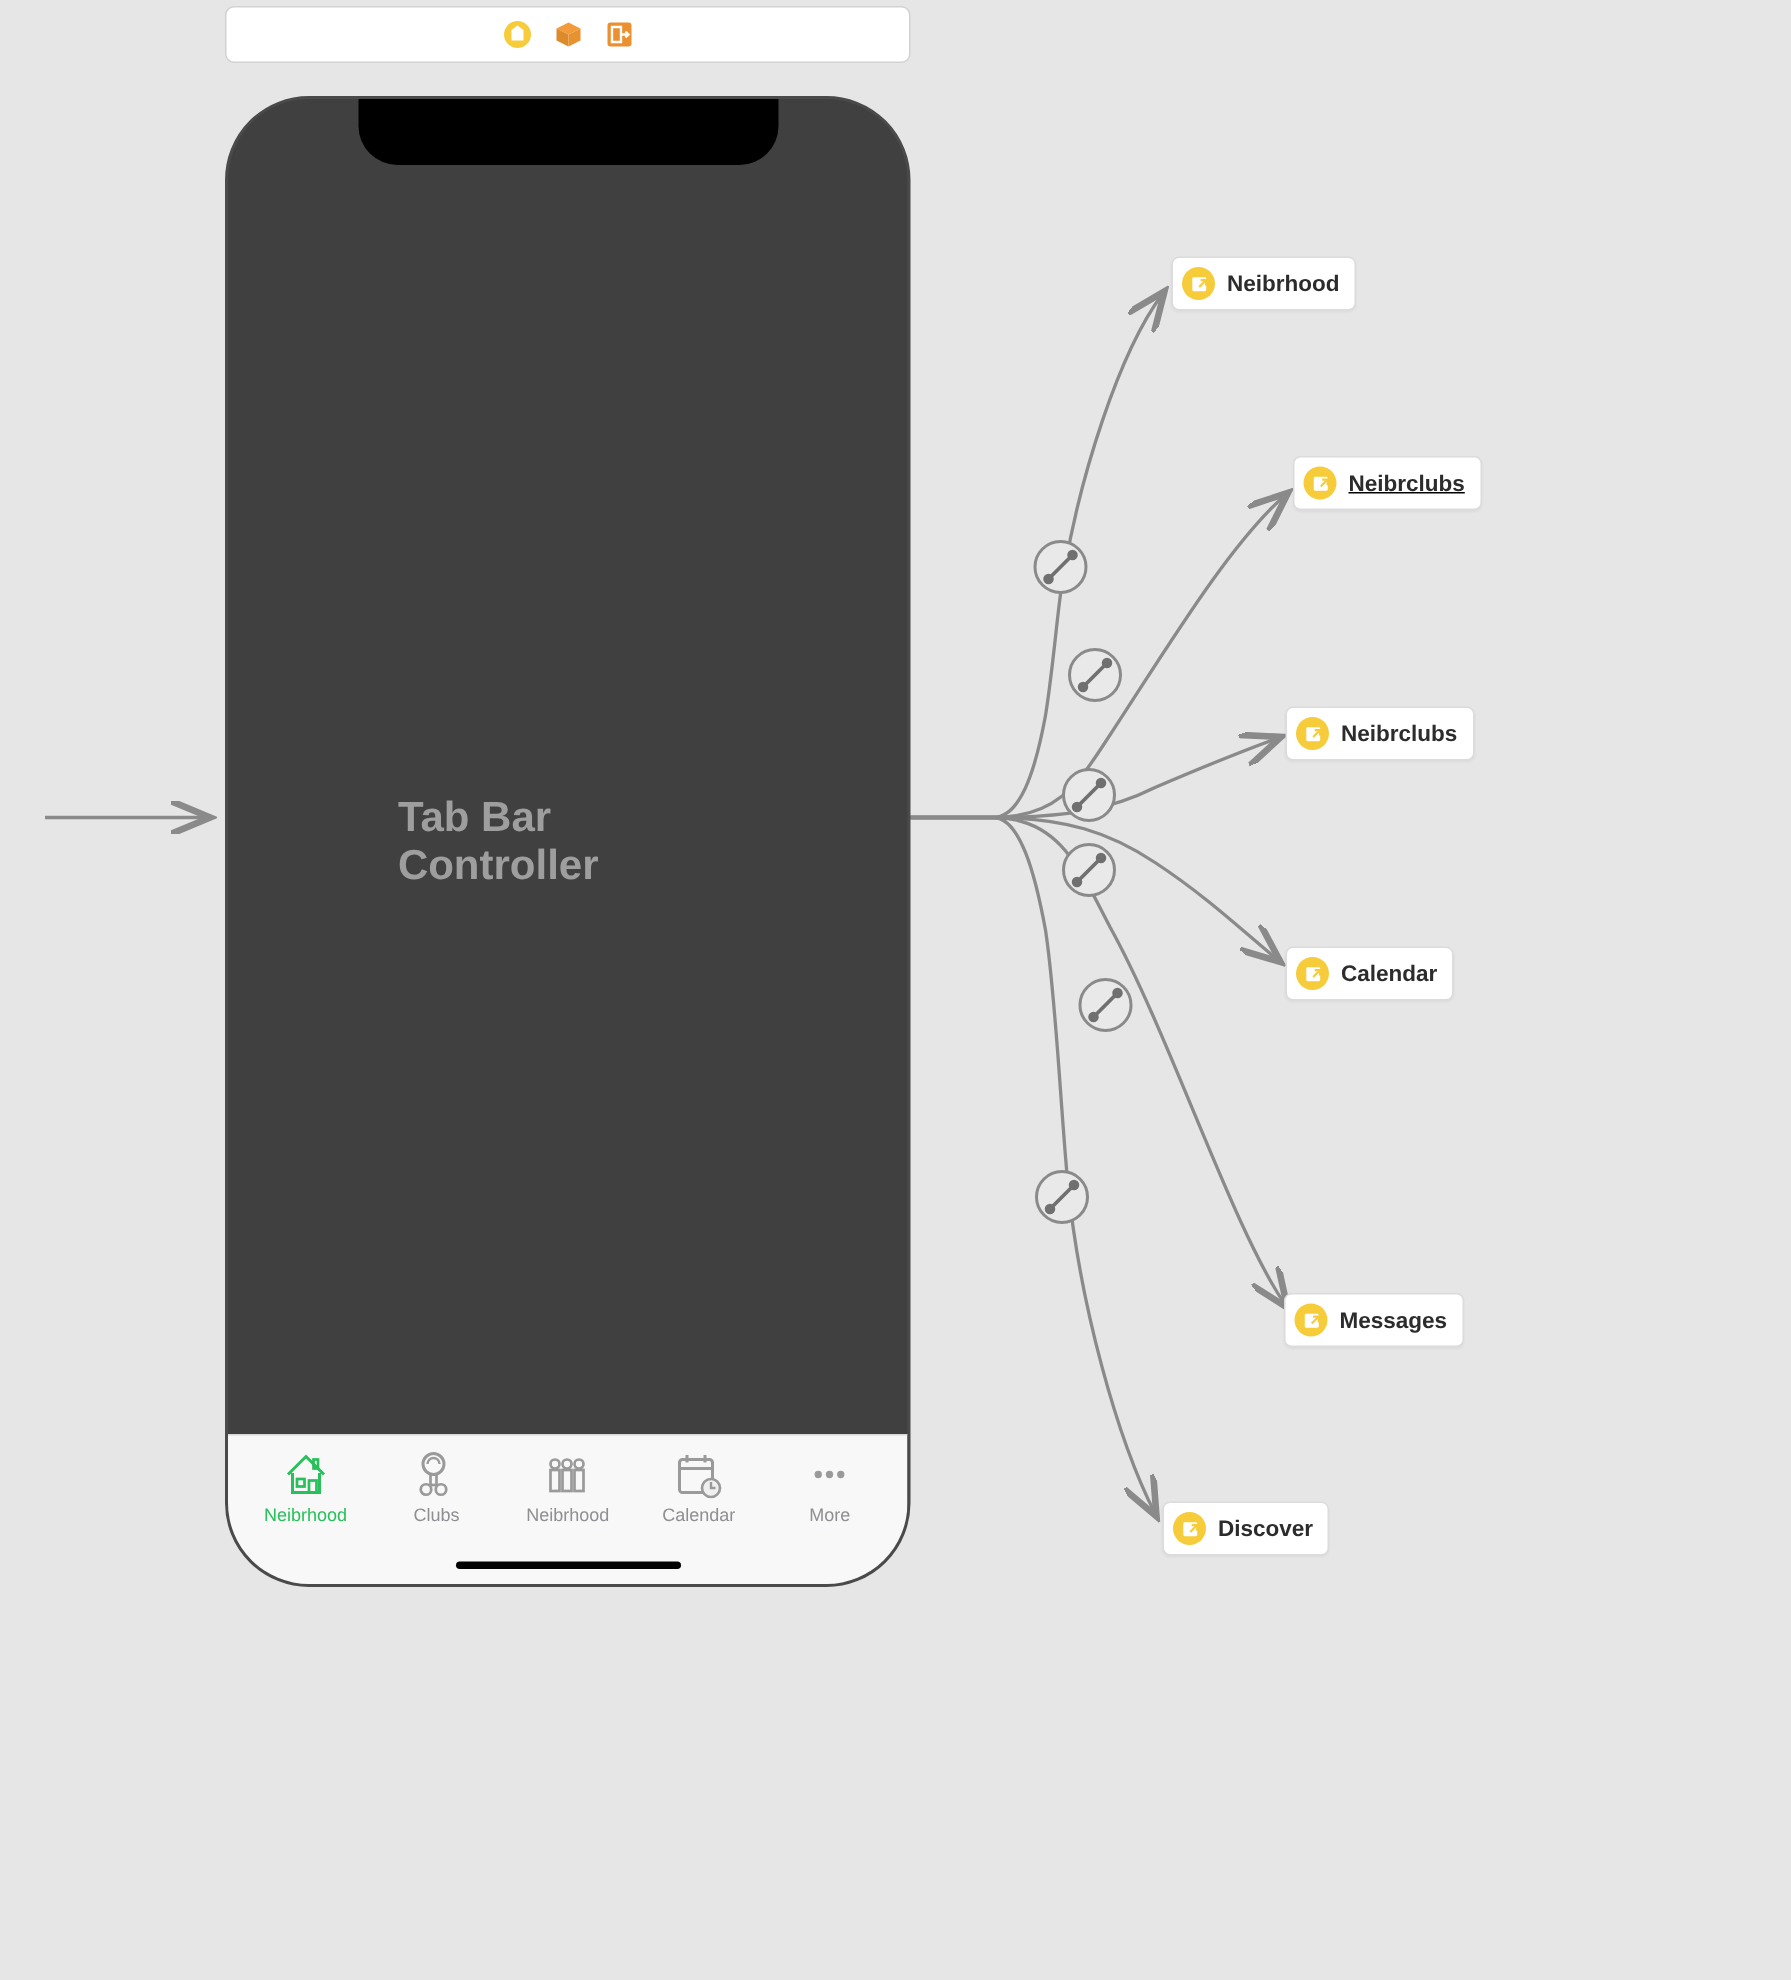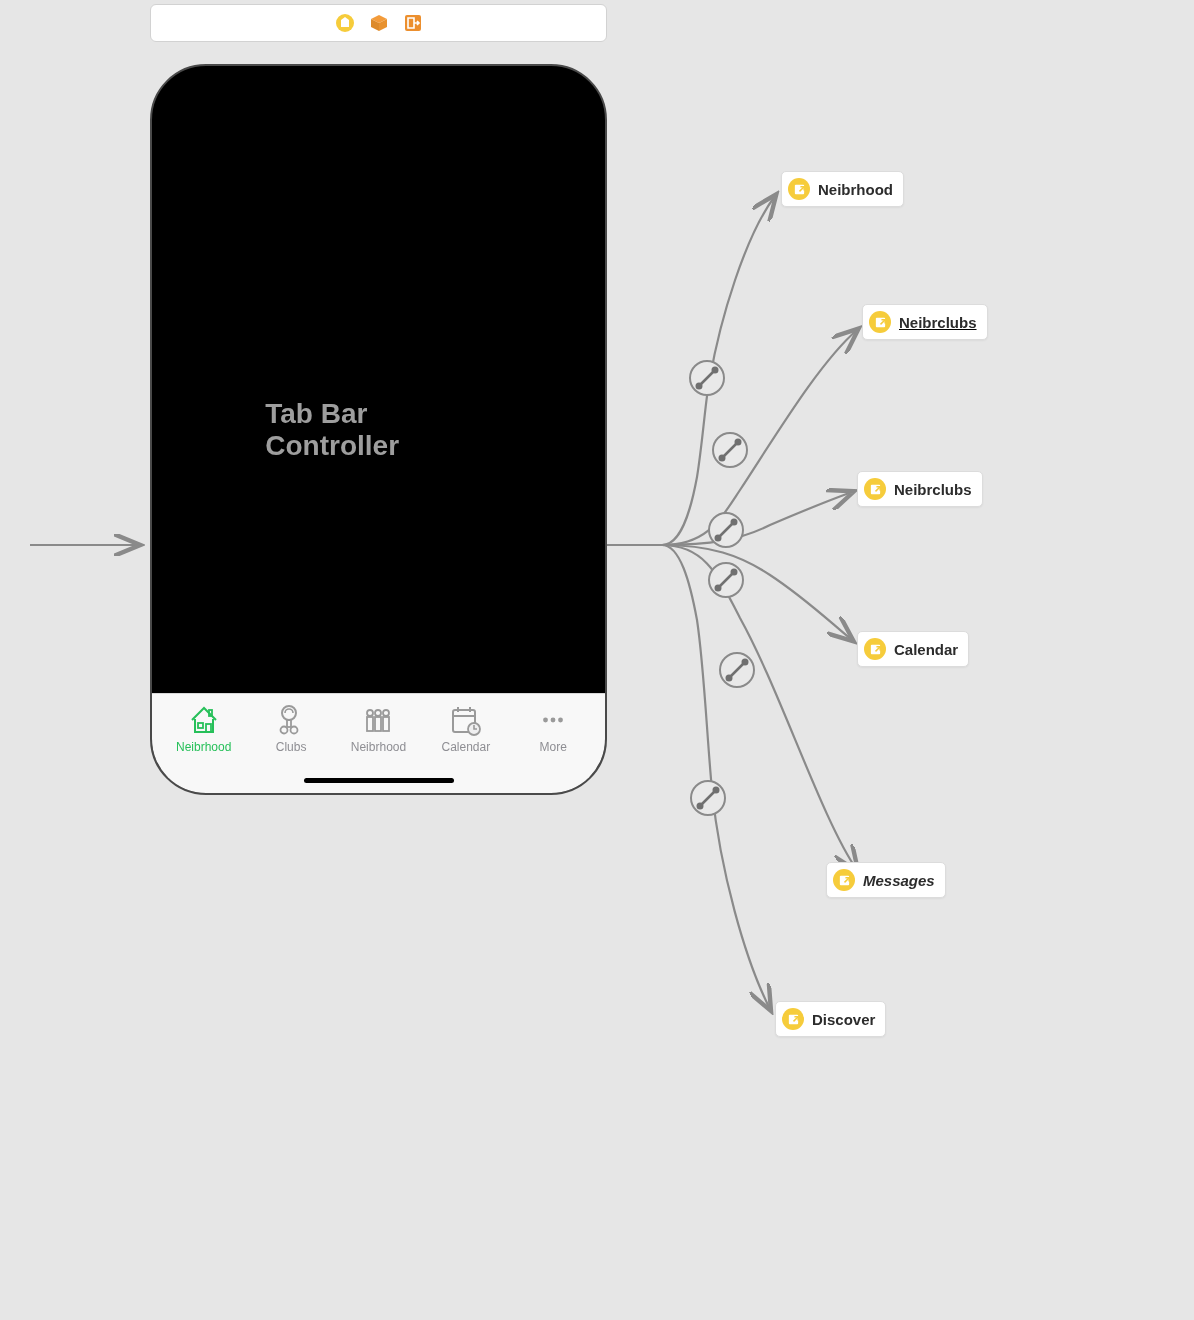--- a/index.html
+++ b/index.html
@@ -38,22 +38,22 @@
       align-items: center;
       justify-content: center;
     }
 
     
     .phone-frame {
       position: absolute;
       top: 64px;
       left: 150px;
       width: 457px;
-      height: 731px;
-      background: #000000;
+      height: 994px;
+      background: #404040;
       border: 2px solid #4a4a4a;
       border-radius: 56px;
       overflow: hidden;
     }
     .notch {
       position: absolute;
       top: -2px;
       left: 50%;
       transform: translateX(-50%);
       width: 280px;
@@ -374,21 +374,21 @@
       <svg viewBox="0 0 14 14" width="13" height="13">
           <rect x="2" y="2" width="10" height="10" rx="1" fill="#fff"></rect>
           <path d="M8 4 L12 4 L12 8" fill="none" stroke="#F6CC3B" stroke-width="1.6"></path>
           <line x1="12" y1="4" x2="7" y2="9" stroke="#F6CC3B" stroke-width="1.6"></line>
         </svg>
     </span>
     <span class="node-label">Calendar</span>
   </div>
 </div>
 
-<div class="segue-container" style="top:862px; left:826px;font-style:italic;">
+<div class="segue-container" style="top:862px; left:856px;">
   <div class="segue-node">
     <span class="node-icon">
       <svg viewBox="0 0 14 14" width="13" height="13">
           <rect x="2" y="2" width="10" height="10" rx="1" fill="#fff"></rect>
           <path d="M8 4 L12 4 L12 8" fill="none" stroke="#F6CC3B" stroke-width="1.6"></path>
           <line x1="12" y1="4" x2="7" y2="9" stroke="#F6CC3B" stroke-width="1.6"></line>
         </svg>
     </span>
     <span class="node-label">Messages</span>
   </div>

